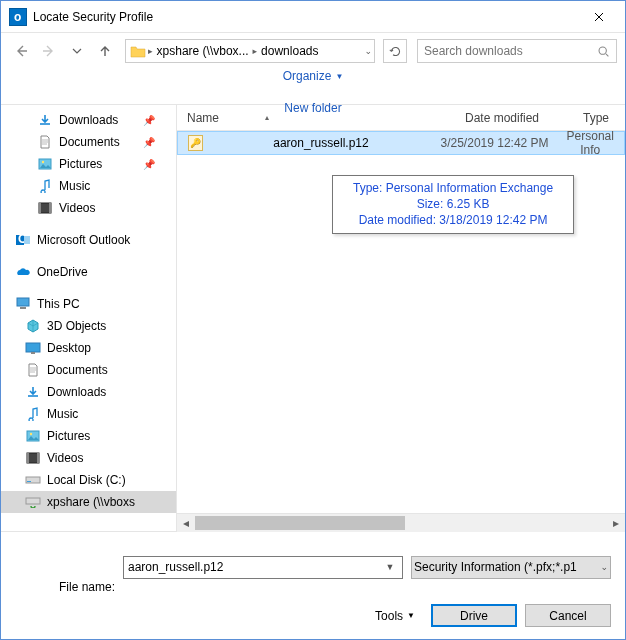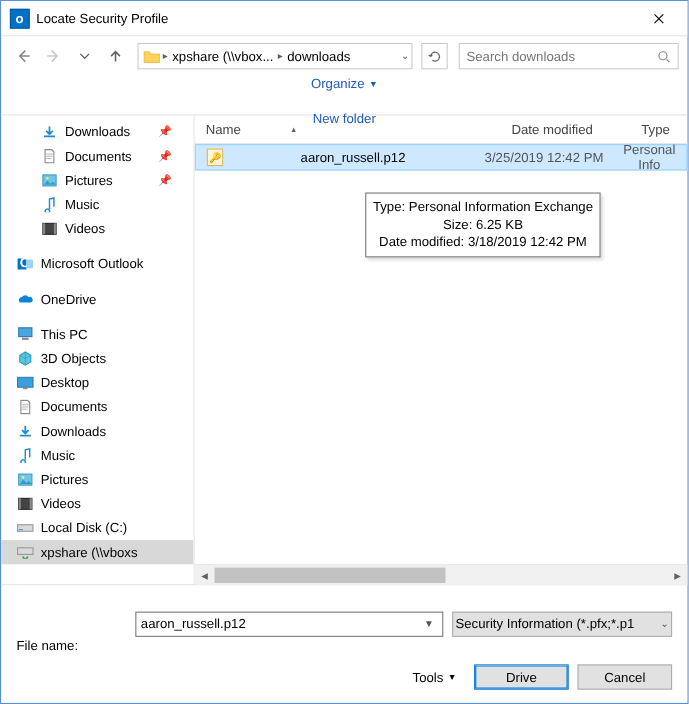--- a/index.html
+++ b/index.html
@@ -20,46 +20,46 @@
 .search-box input { border:none; outline:none; flex:1; font-size:12px; color:#555; background:transparent;}
 .toolbar { height: 36px; display:flex; align-items:center; padding:0 14px; gap:18px; border-bottom: 1px solid #e5e5e5; flex-direction: column;}
 .tool-item { color:#1e5bbf; display:flex; align-items:center; gap:4px; cursor:default;}
 .tool-view { margin-left:auto; display:flex; align-items:center; gap:8px;}
 .view-btn { width:30px; height:22px; border:1px solid transparent; display:flex; align-items:center; justify-content:center; color:#555;}
 .help-btn { width:20px; height:20px; border-radius:50%; background:#0078d7; color:#fff; display:flex; align-items:center; justify-content:center; font-weight:bold; font-size:13px;}
 .body-area { flex:1; display:flex; min-height:0; }
 .nav-pane { width: 175px; overflow:hidden; padding-top:4px; font-size:12px;}
 .nav-pane .item { display:flex; align-items:center; gap:6px; padding:3px 0 3px 26px; height:22px; white-space:nowrap; overflow:hidden;}
 .nav-pane .item.pin { padding-left:36px; }
-.nav-pane .item.sub { padding-left:14px; }
+.nav-pane .item.sub { padding-left:24px; }
 .nav-pane .item.root { padding-left:14px; font-weight:normal;}
 .nav-pane .item.selec { background:#d8d8d8; }
 .pin-icon { color:#888; font-size:10px; margin-left:auto; margin-right:20px;}
 .nav-icon { width:16px; height:16px; display:flex; align-items:center; justify-content:center; font-size:12px;}
 .content-pane { flex:1; display:flex; flex-direction:column; border-left:1px solid #e5e5e5; position:relative; min-width:0;text-align:center;}
 .col-headers { height:26px; display:flex; align-items:center; border-bottom:1px solid #e8e8e8; color:#444; font-size:12px; padding-left:10px; flex-shrink:0;}
 .col-name { width:250px; display:flex; align-items:center; gap:6px;}
 .col-date { width:130px; }
 .col-type { flex:1; }
 .sort-caret { font-size:8px; color:#666; margin-left:40px;}
 .file-list { flex:1; overflow:hidden; position:relative;}
 .file-row { height:24px; display:flex; align-items:center; padding-left:10px; }
 .file-row.sel { background:#cde8ff; border:1px solid #98d1ff; }
 .file-ico { width:16px; height:16px; background:#fff4d6; border:1px solid #d9b754; margin-right:6px; display:flex; align-items:center; justify-content:center; font-size:9px; color:#b07d1e;}
 .file-name { width:234px; }
 .file-date { width:130px; color:#555;}
 .file-type { color:#555;}
-.tooltip { position:absolute; left:155px; top:44px; background:#fff; border:1px solid #767676; padding:4px 6px; font-size:12px; color:#000000; line-height:1.35; box-shadow:2px 2px 3px rgba(0,0,0,0.15);}
+.tooltip { position:absolute; left:155px; top:44px; background:#fff; border:1px solid #767676; padding:4px 20px; font-size:12px; color:#1d4ed8; line-height:1.35; box-shadow:2px 2px 3px rgba(0,0,0,0.15);}
 .hscroll { height:18px; background:#f0f0f0; display:flex; align-items:center; border-top:1px solid #e5e5e5; margin-left:0;}
 .hscroll .arrow { width:18px; height:18px; display:flex; align-items:center; justify-content:center; color:#606060; background:#f0f0f0;}
 .hscroll .track { flex:1; height:18px; background:#f0f0f0; position:relative;}
 .hscroll .thumb { position:absolute; left:0; top:2px; height:14px; width:210px; background:#c2c2c2;}
 .footer { padding:8px 14px 12px; display:flex; flex-direction:column; gap:10px; border-top:1px solid #e5e5e5;}
 .fn-row { display:flex; align-items:center; gap:8px;}
-.fn-label { width:100px; text-align:left;margin-top:40px; }
+.fn-label { width:100px; text-align:right;margin-top:40px; }
 .fn-input { flex:1; height:23px; border:1px solid #7a7a7a; padding:0 4px; display:flex; align-items:center; justify-content:space-between; background:#fff;}
 .fn-input input { border:none; outline:none; flex:1; font-size:12px;}
 .dd-btn { width:16px; text-align:center; color:#555; font-size:9px;}
 .filter-dd { width:200px; height:23px; border:1px solid #adadad; background:#e1e1e1; display:flex; align-items:center; padding:0 2px; justify-content:space-between; font-size:12px;}
 .btn-row { display:flex; align-items:center; gap:8px; justify-content:flex-end;}
 .tools-btn { display:flex; align-items:center; gap:4px; color:#000; margin-right:8px;}
 .btn { width:86px; height:23px; border:1px solid #adadad; background:#e1e1e1; display:flex; align-items:center; justify-content:center; font-size:12px;}
 .btn.primary { border:1px solid #0078d7; box-shadow: inset 0 0 0 1px #0078d7; }
 svg { display:block; }
 </style>

